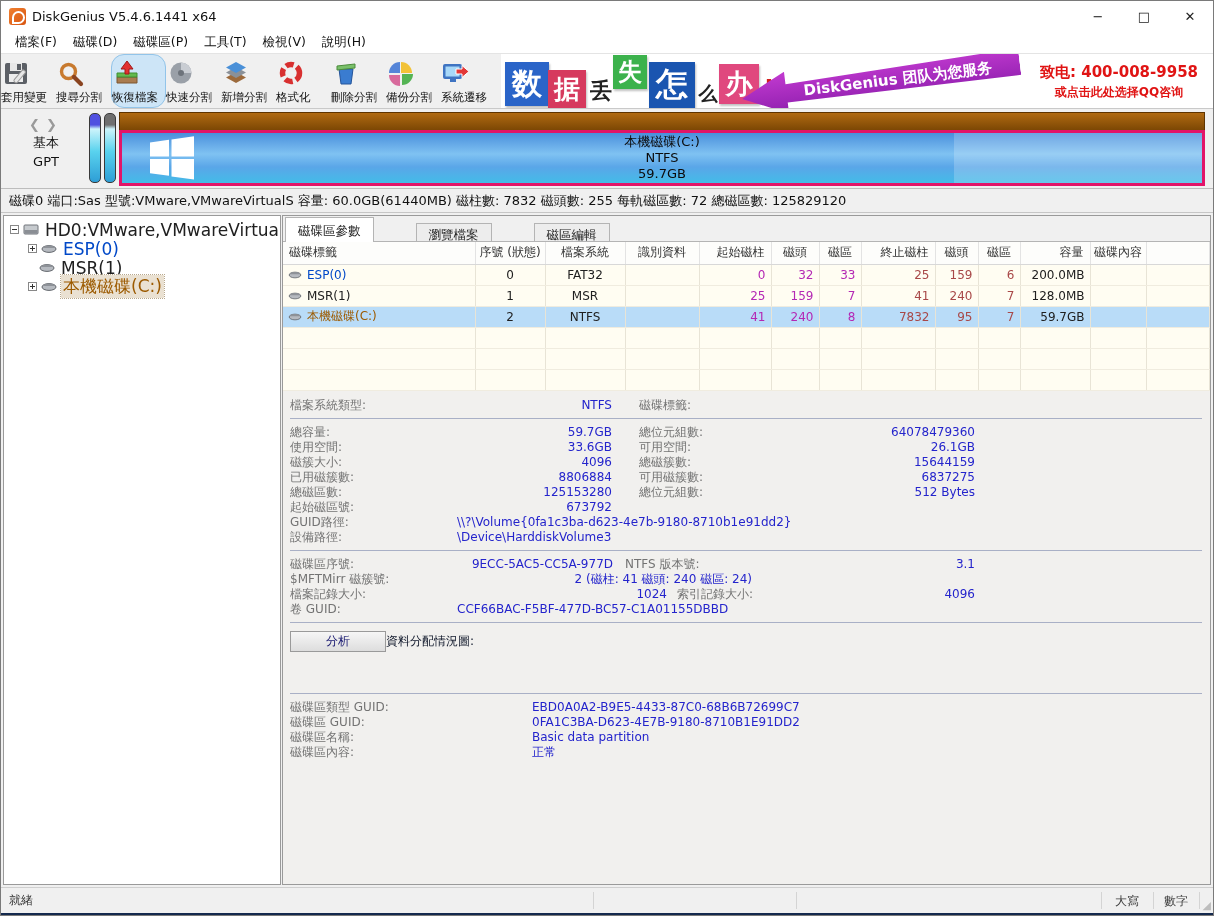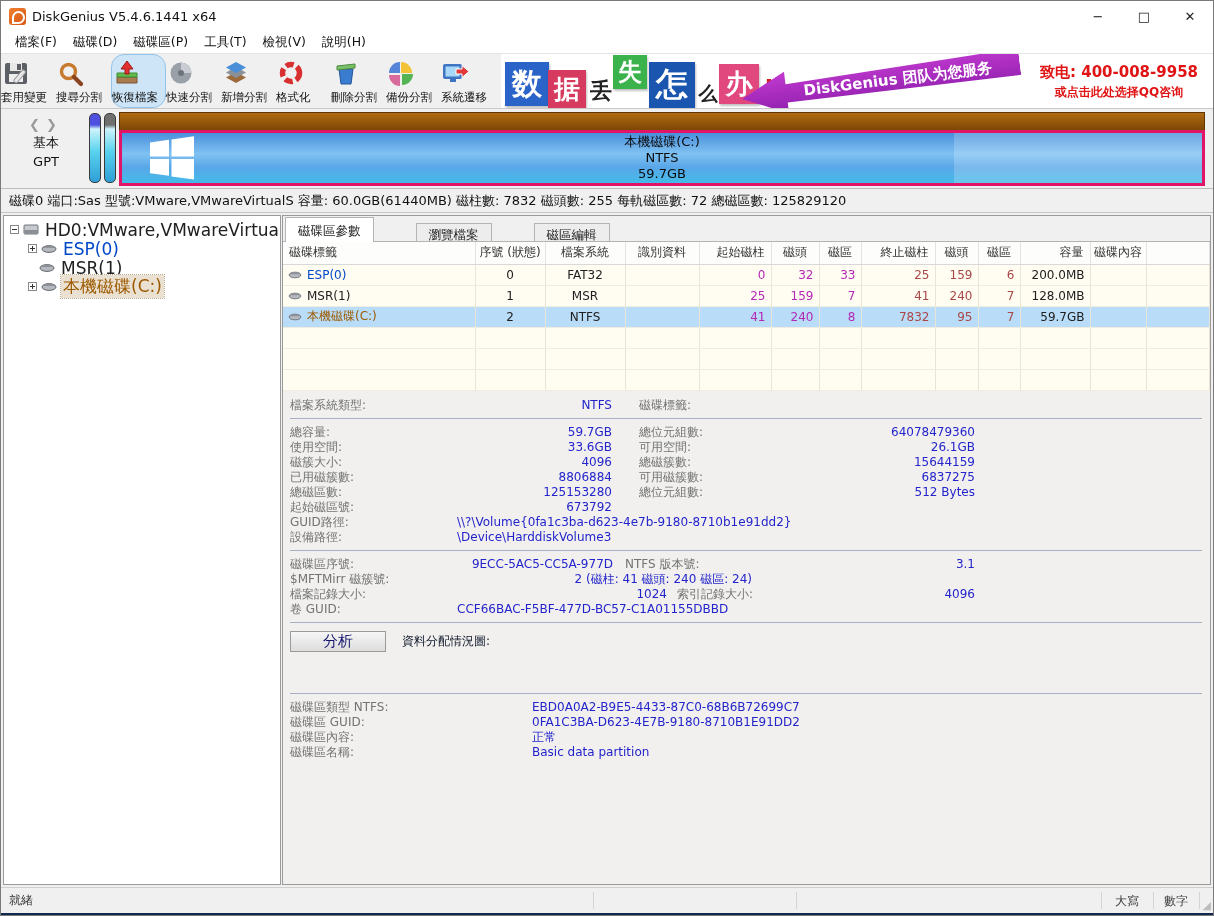--- a/index.html
+++ b/index.html
@@ -109,22 +109,22 @@
   .drow { grid-template-columns:160px 162px 27px 155px 181px; }
   .prow { grid-template-columns:167px 1fr; }
   .nrow.r1 { grid-template-columns:160px 163px 12px 150px 200px; }
   .nrow.r23 { grid-template-columns:160px 302px; }
   .nrow.r4 { grid-template-columns:160px 217px 10px 145px 153px; }
   .grow { grid-template-columns:242px 1fr; }
   .dl { color:#737373; white-space:nowrap; }
   .dv { color:#2424cc; text-align:right; white-space:nowrap; }
   .dvl { color:#2424cc; text-align:left; white-space:nowrap; }
   .analyze-row { display:flex; align-items:center; margin:8px 0 10px; }
-  .btn-analyze { width:96px; height:21px; font-size:15px; color:#15156e; text-align:center; line-height:19px;
-    background:linear-gradient(180deg,#f6f6f6,#dddddd); border:1px solid #9a9a9a; margin-right:16px; }
+  .btn-analyze { width:96px; height:21px; font-size:12px; color:#15156e; text-align:center; line-height:19px;
+    background:linear-gradient(180deg,#f6f6f6,#dddddd); border:1px solid #9a9a9a; margin-right:0; }
   .alloc-label { color:#0f172a; }
   .alloc-space { height:26px; }
   
   .statusbar { height:26px; background:#f0f0f0; border-top:1px solid #cfcfcf; display:flex; align-items:center;
     position:relative; font-size:12px; color:#333; }
   .sb-ready { margin-left:8px; }
   .sb-sep { position:absolute; top:4px; bottom:4px; width:1px; background:#d4d4d4; }
   .sb-item { position:absolute; top:5px; color:#3a3a3a; }
   .sb-grip { position:absolute; right:2px; bottom:1px; color:#bdbdbd; font-size:11px; }
   .navy-strip { height:4px; background:#14294e; }
@@ -588,34 +588,34 @@
       <div class="sep"></div>
 
       <div class="analyze-row">
         <span class="btn-analyze">分析</span>
         <span class="alloc-label">資料分配情況圖:</span>
       </div>
       <div class="alloc-space"></div>
       <div class="sep"></div>
 
       <div class="grow">
-          <span class="dl">磁碟區類型 NTFS:</span>
+          <span class="dl">磁碟區類型 GUID:</span>
           <span class="dvl">EBD0A0A2-B9E5-4433-87C0-68B6B72699C7</span>
         </div>
       <div class="grow">
           <span class="dl">磁碟區 GUID:</span>
           <span class="dvl">0FA1C3BA-D623-4E7B-9180-8710B1E91DD2</span>
         </div>
       <div class="grow">
+          <span class="dl">磁碟區名稱:</span>
+          <span class="dvl">Basic data partition</span>
+        </div>
+      <div class="grow">
           <span class="dl">磁碟區內容:</span>
           <span class="dvl">正常</span>
-        </div>
-      <div class="grow">
-          <span class="dl">磁碟區名稱:</span>
-          <span class="dvl">Basic data partition</span>
         </div>
     </div>
   </div>
 </div>
 
 <div class="statusbar">
   <span class="sb-ready">就緒</span>
   <span class="sb-sep" style="left:592px"></span>
   <span class="sb-sep" style="left:795px"></span>
   <span class="sb-sep" style="left:1100px"></span>

